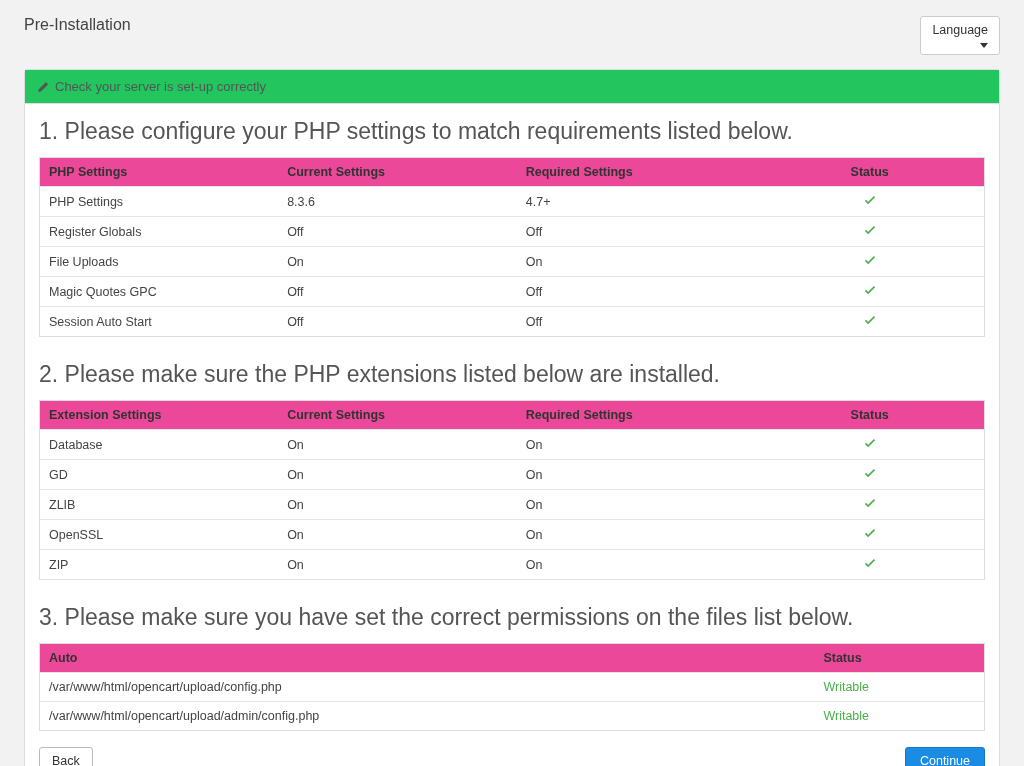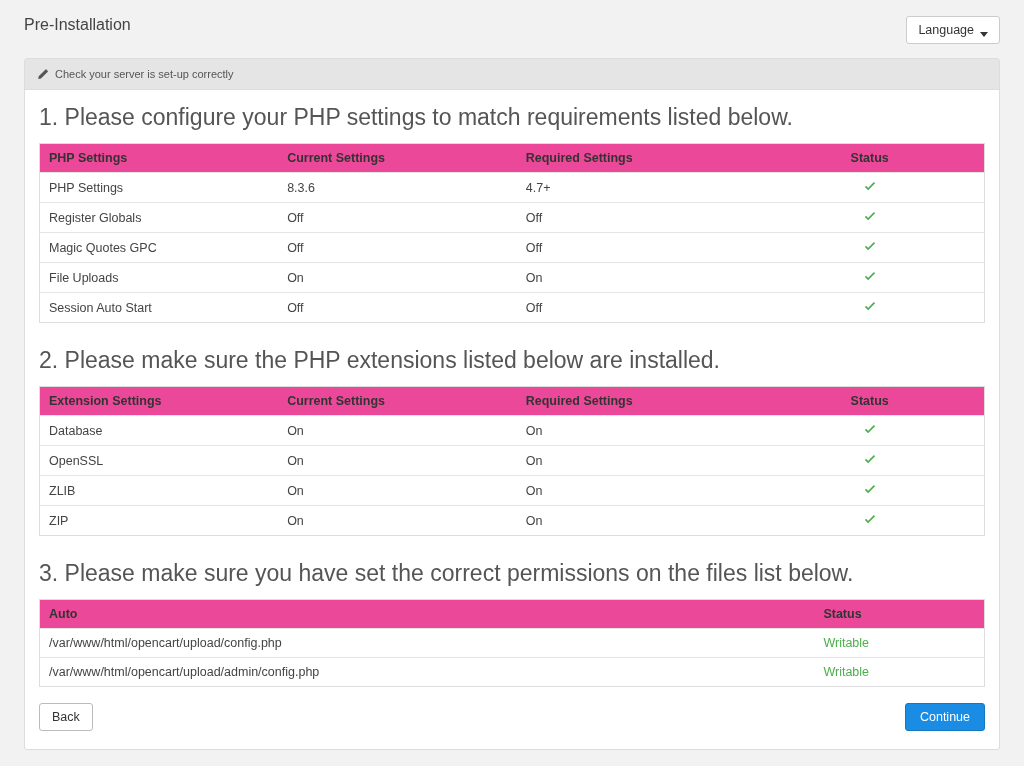--- a/index.html
+++ b/index.html
@@ -27,38 +27,39 @@
   background: #fff;
   border: 1px solid #ccc;
   border-radius: 3px;
   padding: 6px 11px;
   font-size: 12.5px;
   color: #333;
   cursor: pointer;
   display: inline-flex;
   align-items: flex-end;
   gap: 6px;
+  flex-direction: column;
 }
 .caret-down {
   display: inline-block;
   width: 0; height: 0;
   border-left: 4px solid transparent;
   border-right: 4px solid transparent;
   border-top: 5px solid #333;
 }
 .panel {
   background: #fff;
   border: 1px solid #ddd;
   border-radius: 3px;
 }
 .panel-head {
-  background: #e5e5e5;
+  background: #22c55e;
   border-bottom: 1px solid #ddd;
   padding: 9px 12px;
-  font-size: 11px;
+  font-size: 13px;
   color: #555;
   display: flex;
   align-items: center;
   gap: 6px;
 }
 .pencil-icon {
   width: 12px; height: 12px;
   fill: #555;
 }
 .panel-body { padding: 14px 14px 18px 14px; }
@@ -166,31 +167,31 @@
             </tr>
             <tr>
               <td>Register Globals</td>
               <td>Off</td>
               <td>Off</td>
               <td class="col-status"><svg class="check-icon" viewBox="0 0 16 16">
                   <path d="M2 8.5l3.5 3.5L14 3.5"></path>
                 </svg></td>
             </tr>
             <tr>
+              <td>File Uploads</td>
+              <td>On</td>
+              <td>On</td>
+              <td class="col-status"><svg class="check-icon" viewBox="0 0 16 16">
+                  <path d="M2 8.5l3.5 3.5L14 3.5"></path>
+                </svg></td>
+            </tr>
+            <tr>
               <td>Magic Quotes GPC</td>
               <td>Off</td>
               <td>Off</td>
-              <td class="col-status"><svg class="check-icon" viewBox="0 0 16 16">
-                  <path d="M2 8.5l3.5 3.5L14 3.5"></path>
-                </svg></td>
-            </tr>
-            <tr>
-              <td>File Uploads</td>
-              <td>On</td>
-              <td>On</td>
               <td class="col-status"><svg class="check-icon" viewBox="0 0 16 16">
                   <path d="M2 8.5l3.5 3.5L14 3.5"></path>
                 </svg></td>
             </tr>
             <tr>
               <td>Session Auto Start</td>
               <td>Off</td>
               <td>Off</td>
               <td class="col-status"><svg class="check-icon" viewBox="0 0 16 16">
                   <path d="M2 8.5l3.5 3.5L14 3.5"></path>
@@ -212,29 +213,37 @@
         <tbody id="ext-body">
             <tr>
               <td>Database</td>
               <td>On</td>
               <td>On</td>
               <td class="col-status"><svg class="check-icon" viewBox="0 0 16 16">
                   <path d="M2 8.5l3.5 3.5L14 3.5"></path>
                 </svg></td>
             </tr>
             <tr>
+              <td>GD</td>
+              <td>On</td>
+              <td>On</td>
+              <td class="col-status"><svg class="check-icon" viewBox="0 0 16 16">
+                  <path d="M2 8.5l3.5 3.5L14 3.5"></path>
+                </svg></td>
+            </tr>
+            <tr>
+              <td>ZLIB</td>
+              <td>On</td>
+              <td>On</td>
+              <td class="col-status"><svg class="check-icon" viewBox="0 0 16 16">
+                  <path d="M2 8.5l3.5 3.5L14 3.5"></path>
+                </svg></td>
+            </tr>
+            <tr>
               <td>OpenSSL</td>
-              <td>On</td>
-              <td>On</td>
-              <td class="col-status"><svg class="check-icon" viewBox="0 0 16 16">
-                  <path d="M2 8.5l3.5 3.5L14 3.5"></path>
-                </svg></td>
-            </tr>
-            <tr>
-              <td>ZLIB</td>
               <td>On</td>
               <td>On</td>
               <td class="col-status"><svg class="check-icon" viewBox="0 0 16 16">
                   <path d="M2 8.5l3.5 3.5L14 3.5"></path>
                 </svg></td>
             </tr>
             <tr>
               <td>ZIP</td>
               <td>On</td>
               <td>On</td>

